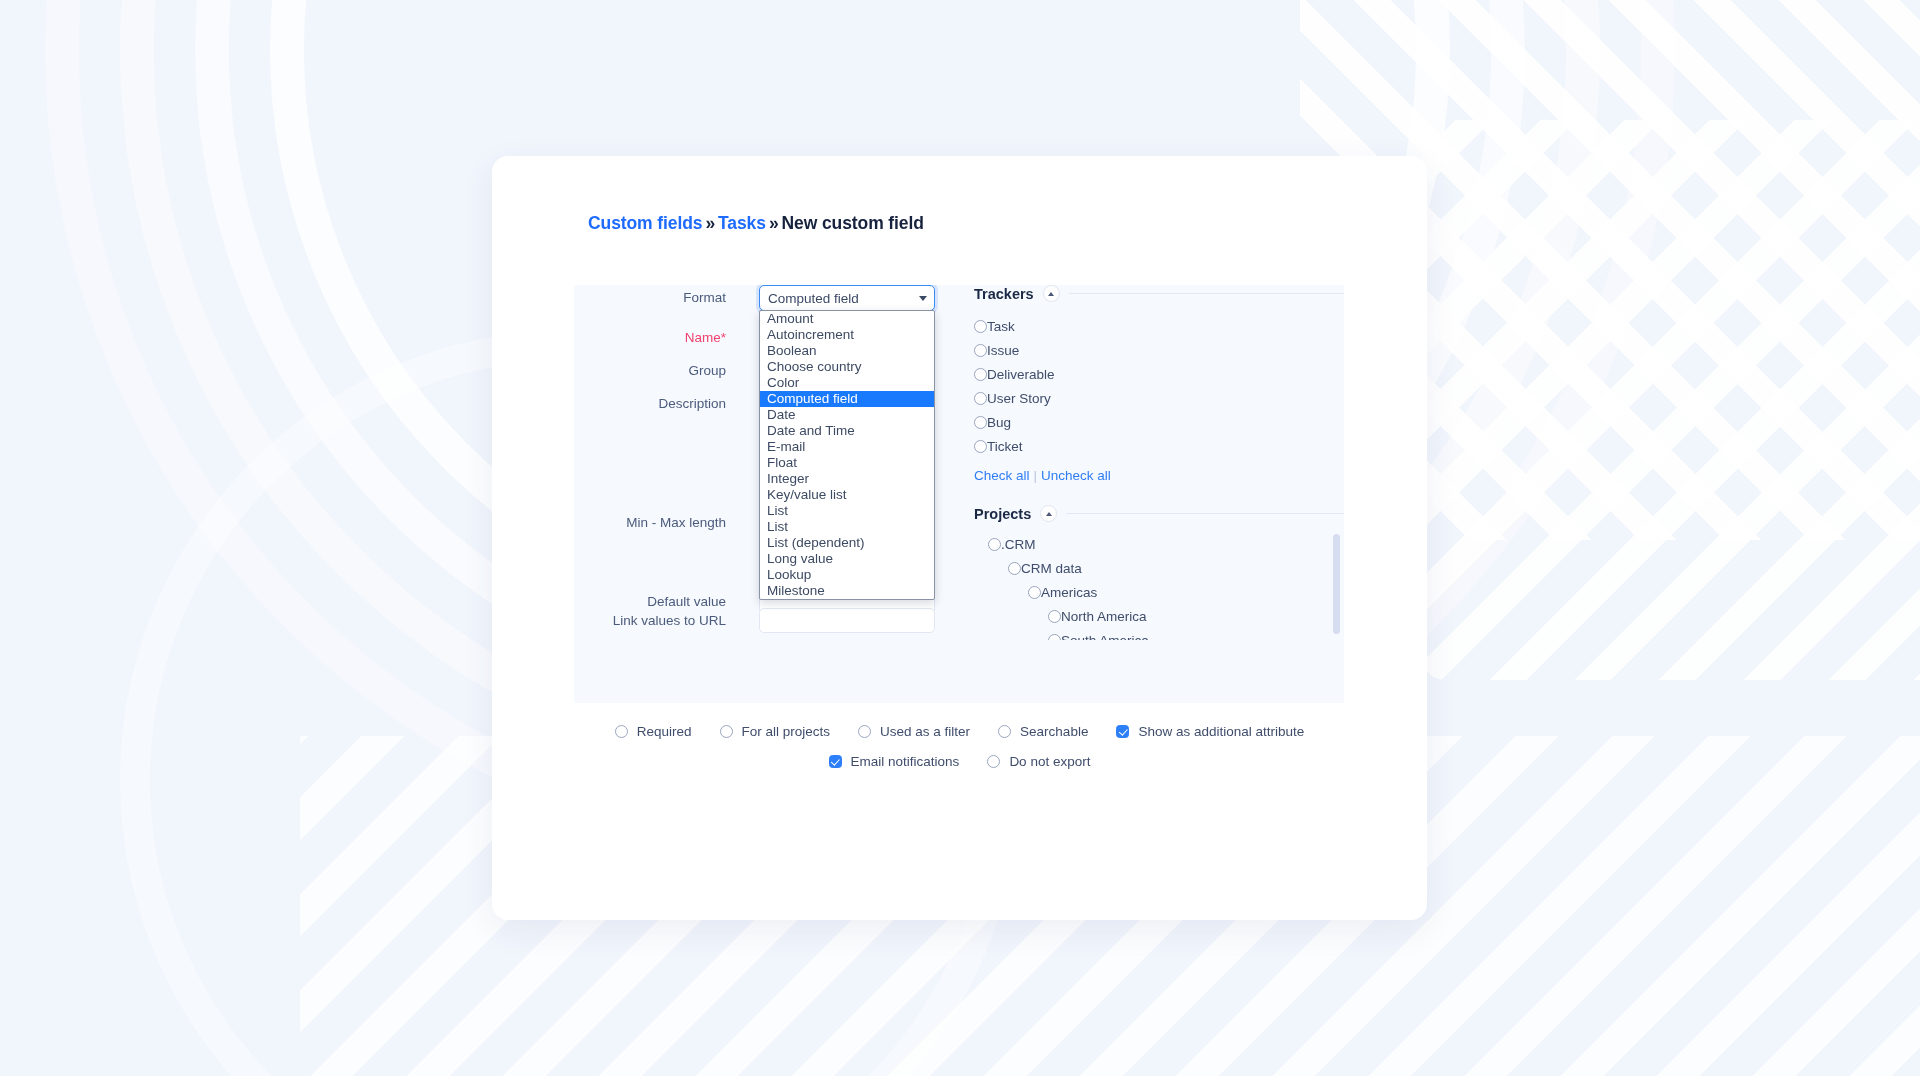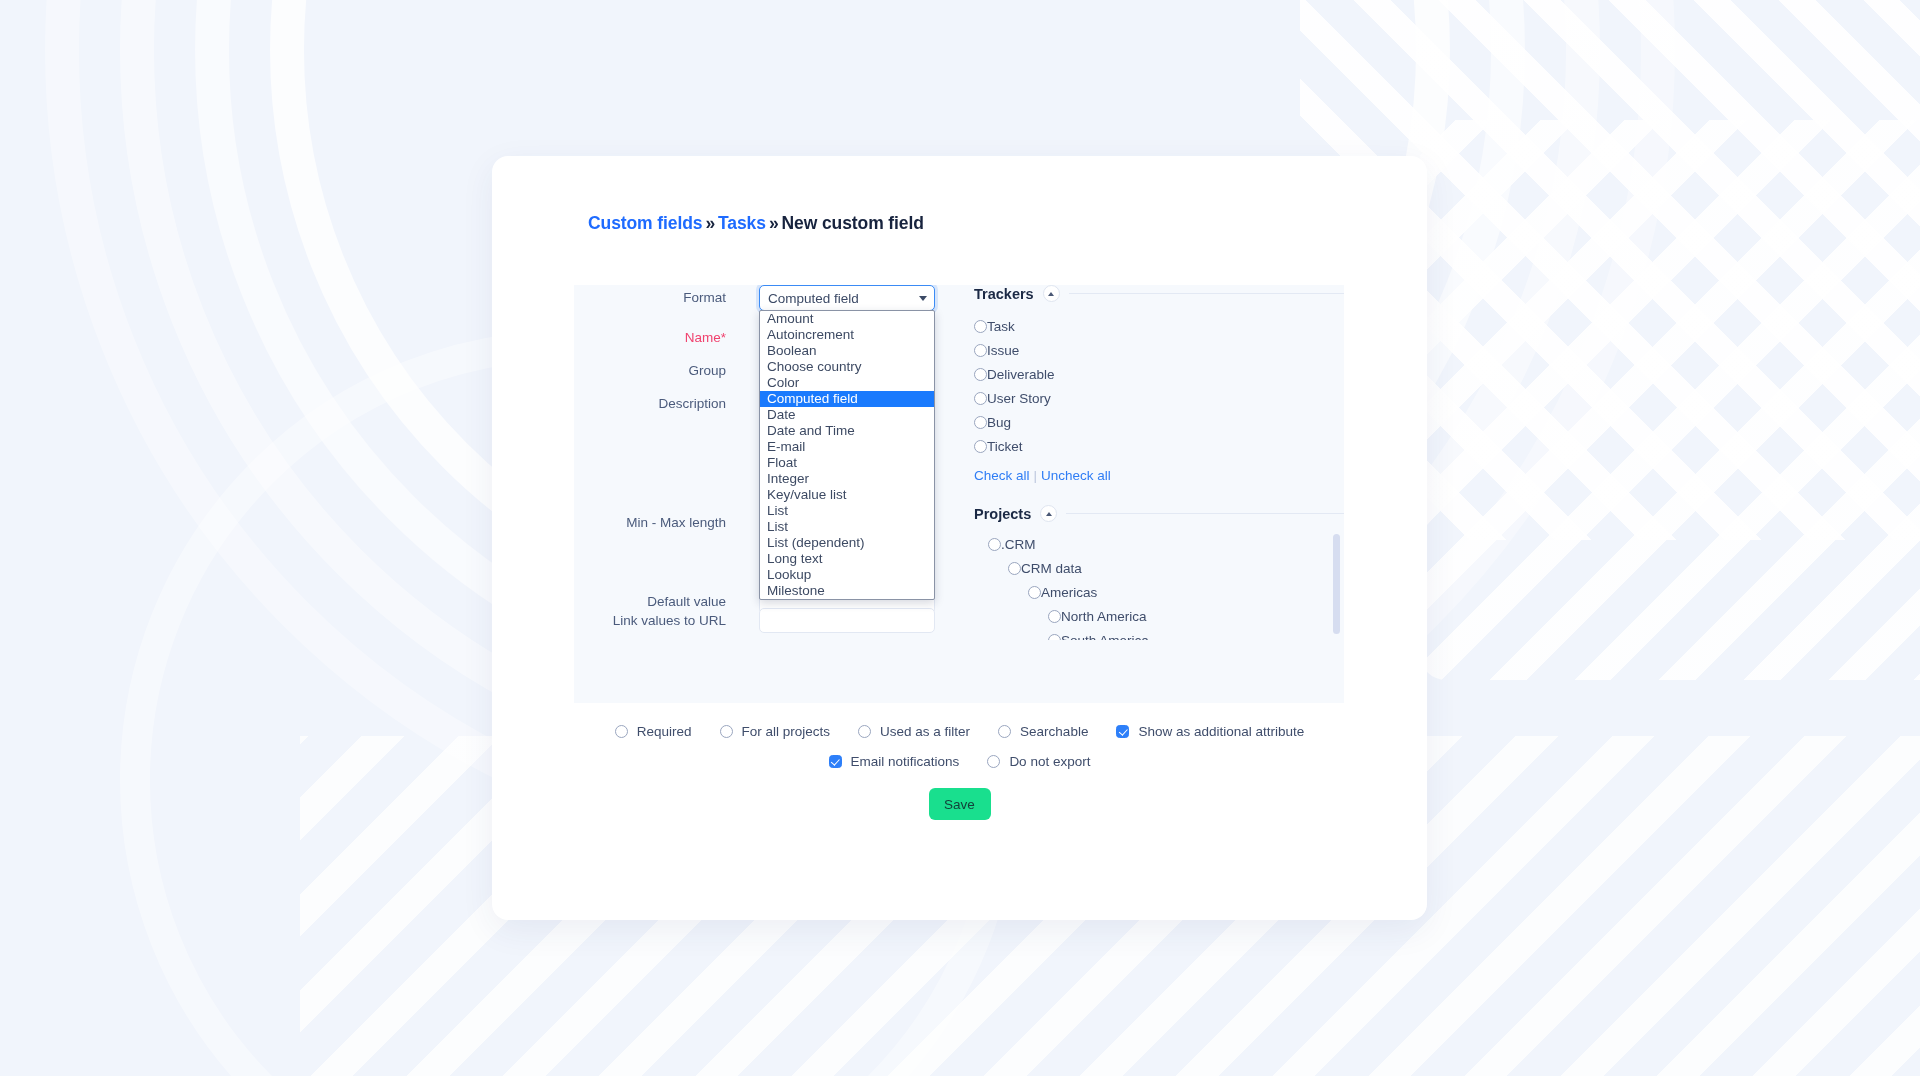--- a/index.html
+++ b/index.html
@@ -469,21 +469,21 @@
             <div class="dd-item sel">Computed field</div>
             <div class="dd-item">Date</div>
             <div class="dd-item">Date and Time</div>
             <div class="dd-item">E-mail</div>
             <div class="dd-item">Float</div>
             <div class="dd-item">Integer</div>
             <div class="dd-item">Key/value list</div>
             <div class="dd-item">List</div>
             <div class="dd-item">List</div>
             <div class="dd-item">List (dependent)</div>
-            <div class="dd-item">Long text</div>
+            <div class="dd-item">Long value</div>
             <div class="dd-item">Lookup</div>
             <div class="dd-item">Milestone</div>
             <div class="dd-item">Percent</div>
           </div>
       </div>
 
     </div>
 
     <div class="right-col">
 
@@ -588,18 +588,15 @@
     <div class="crow" id="opt-row-2">
         <div class="copt">
           <span class="cb sq on"></span>
           <span>Email notifications</span>
         </div>
         <div class="copt">
           <span class="cb"></span>
           <span>Do not export</span>
         </div>
       </div>
-    <div class="save-wrap">
-      <button class="save-btn">Save</button>
-    </div>
   </div>
 
 </div>
 
 </body></html>

